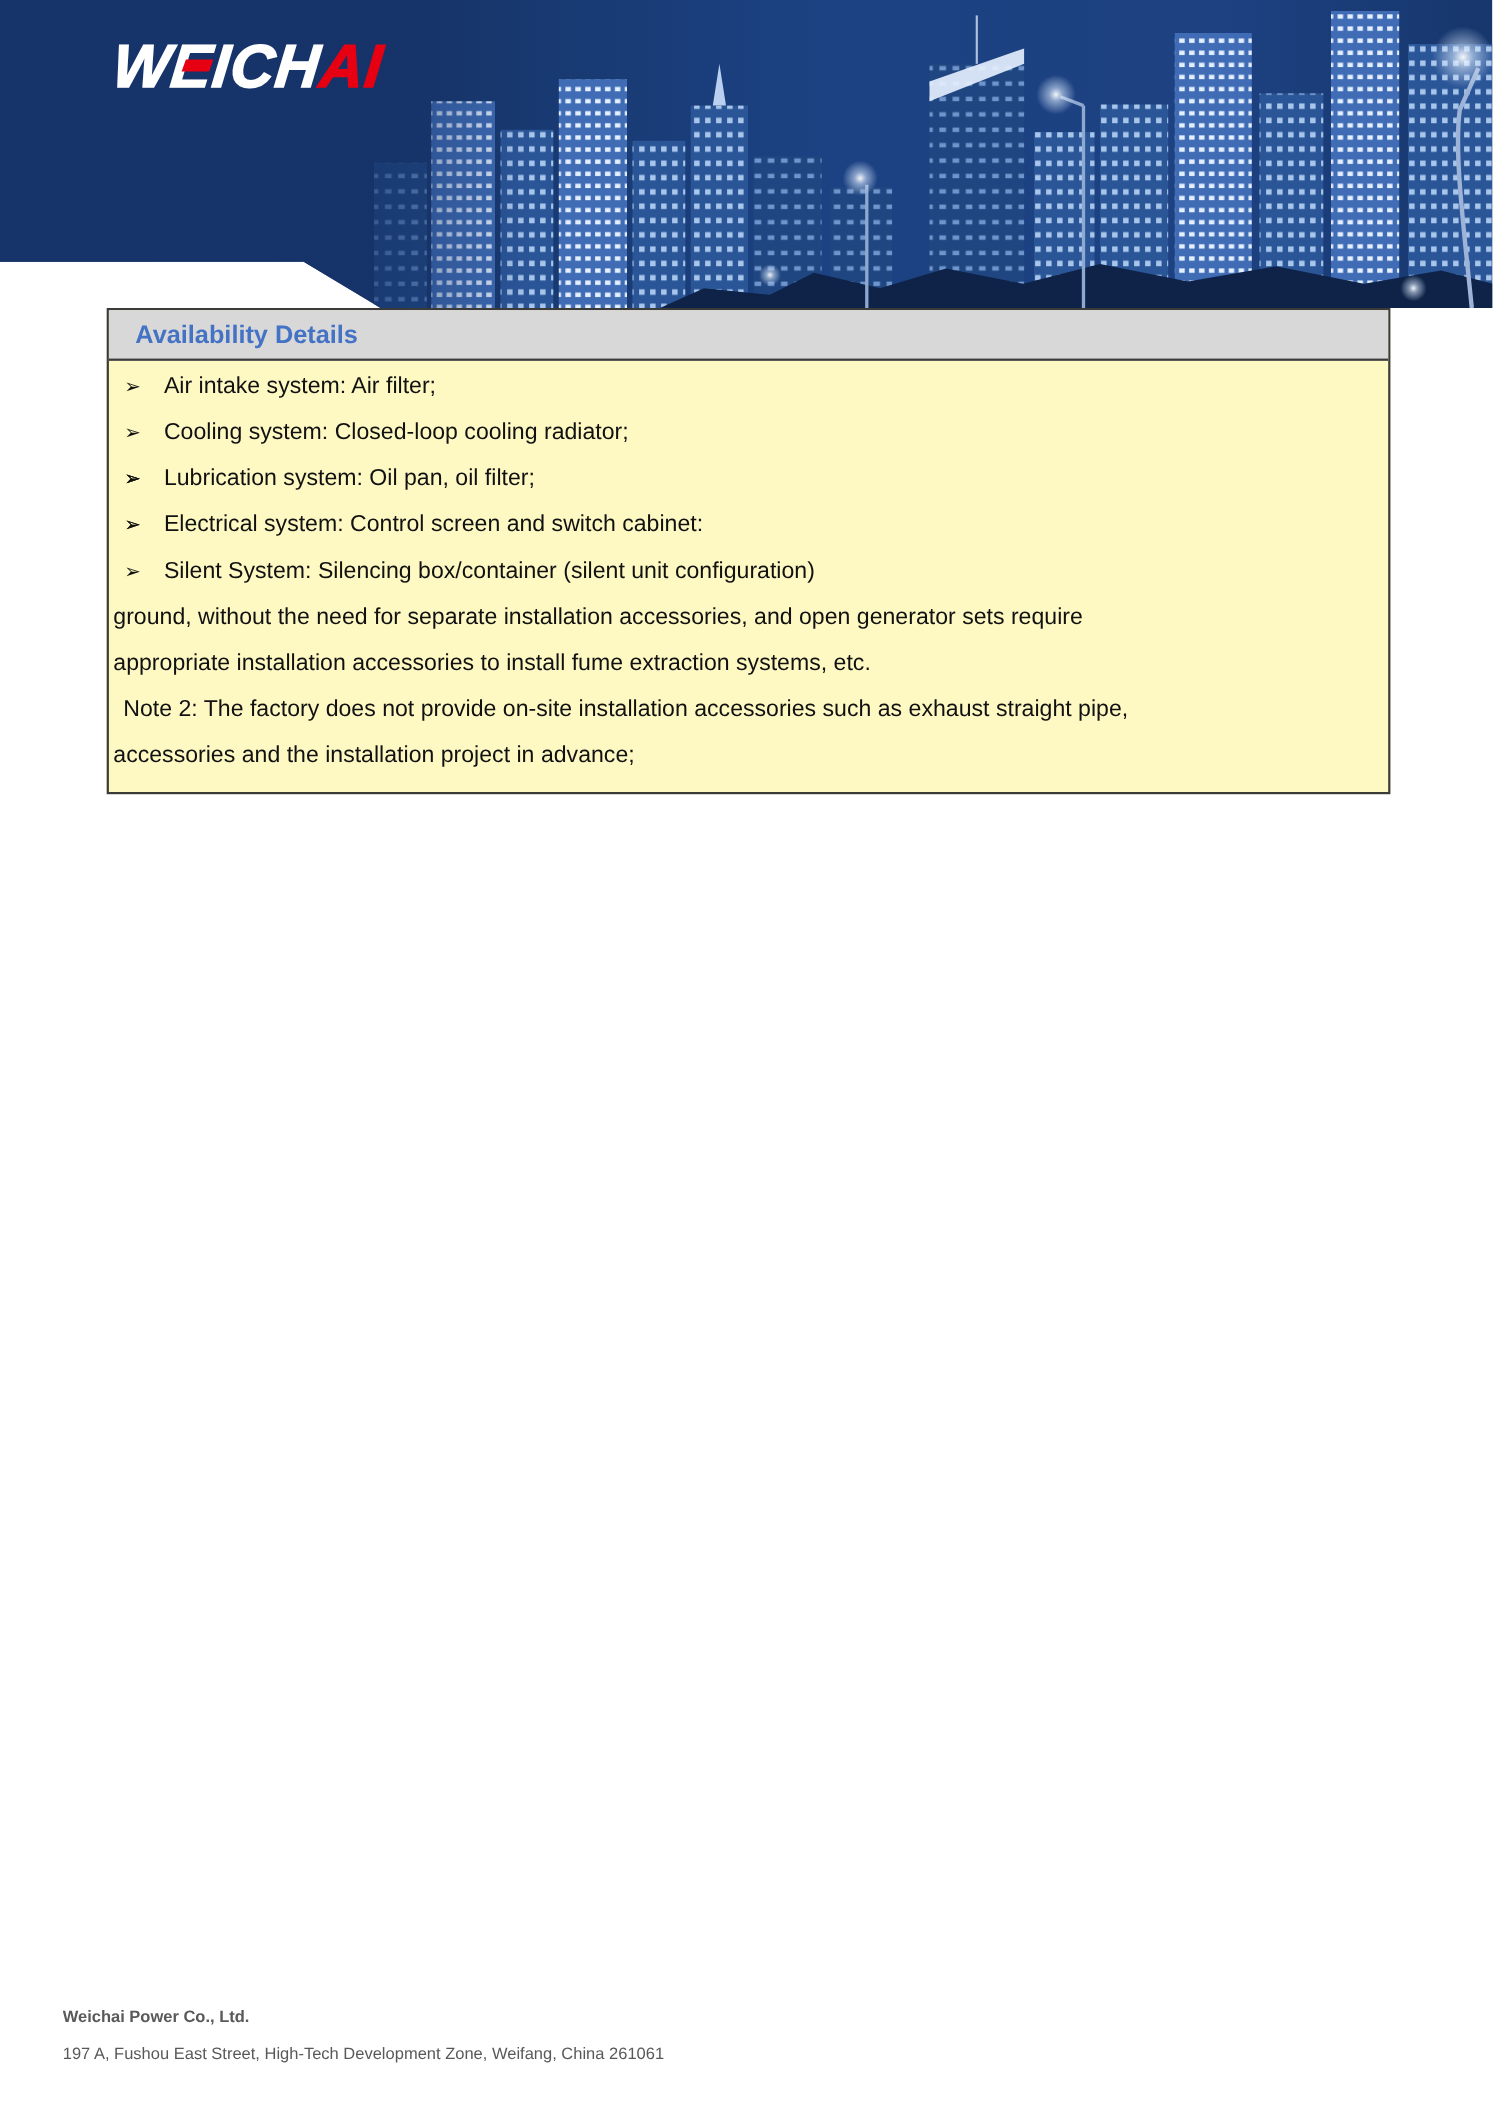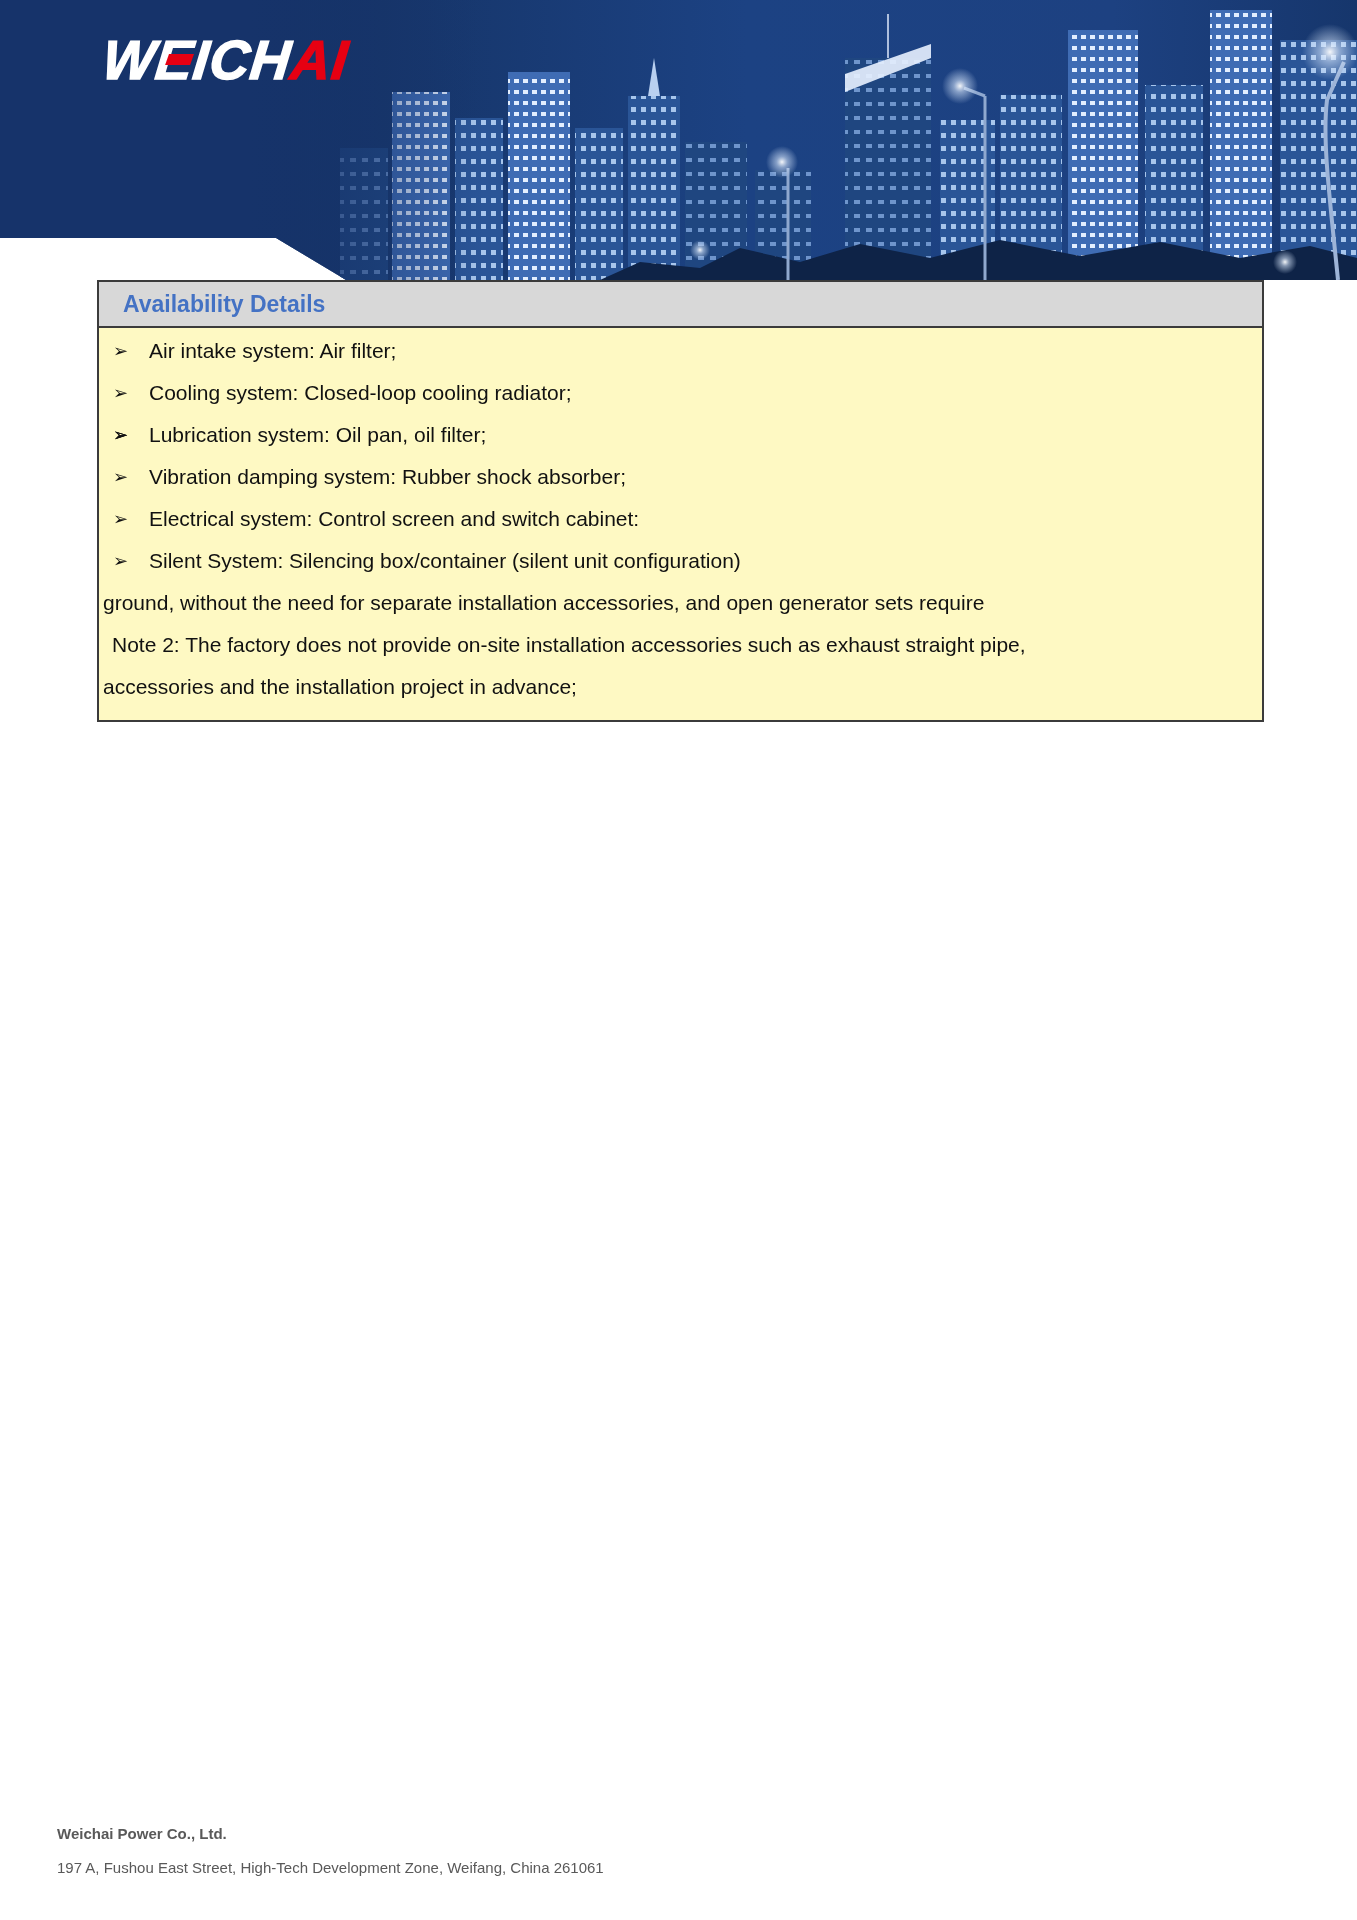--- a/index.html
+++ b/index.html
@@ -190,26 +190,27 @@
     <div class="avail-header">
       <span class="avail-title">Availability Details</span>
     </div>
     <div class="avail-body">
       <ul>
         <li><span class="bullet">➢</span><span>Air intake system: Air filter;</span></li>
         <li><span class="bullet">➢</span><span>Cooling system: Closed-loop cooling radiator;</span></li>
         <li><span class="bullet">➢</span></li>
         <li><span class="bullet">➢</span></li>
         <li><span class="bullet">➢</span><span>Lubrication system: Oil pan, oil filter;</span></li>
-        <li><span class="bullet">➢</span><span>Vibration damping system: Rubber shock absorber;</span></li>
+        <li><span class="bullet">➢</span></li>
         <li><span class="bullet">➢</span><span>Electrical system: Control screen and switch cabinet:</span></li>
         <li><span class="bullet">➢</span><span>Silent System: Silencing box/container (silent unit configuration)</span></li>
       </ul>
       <div>
         <div class="note-line">ground, without the need for separate installation accessories, and open generator sets require</div>
+        <div class="note-line">appropriate installation accessories to install fume extraction systems, etc.</div>
       </div>
       <div>
         <div class="note-line note-first">Note 2: The factory does not provide on-site installation accessories such as exhaust straight pipe,</div>
         <div class="note-line">accessories and the installation project in advance;</div>
       </div>
     </div>
   </div>
 
   <div class="footer">
     <div class="footer-company">Weichai Power Co., Ltd.</div>

